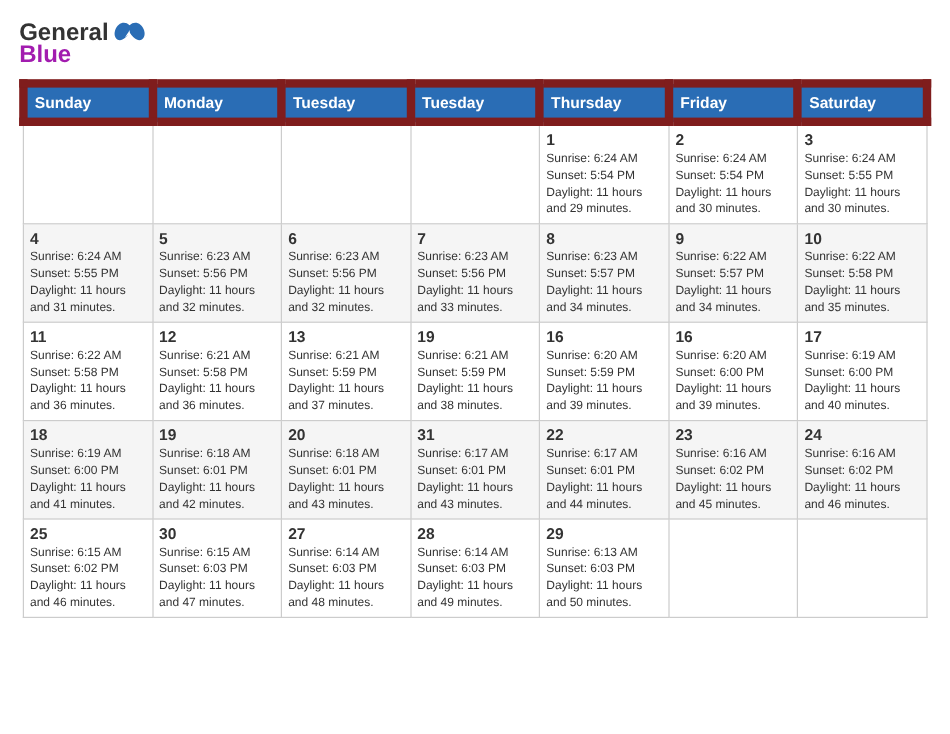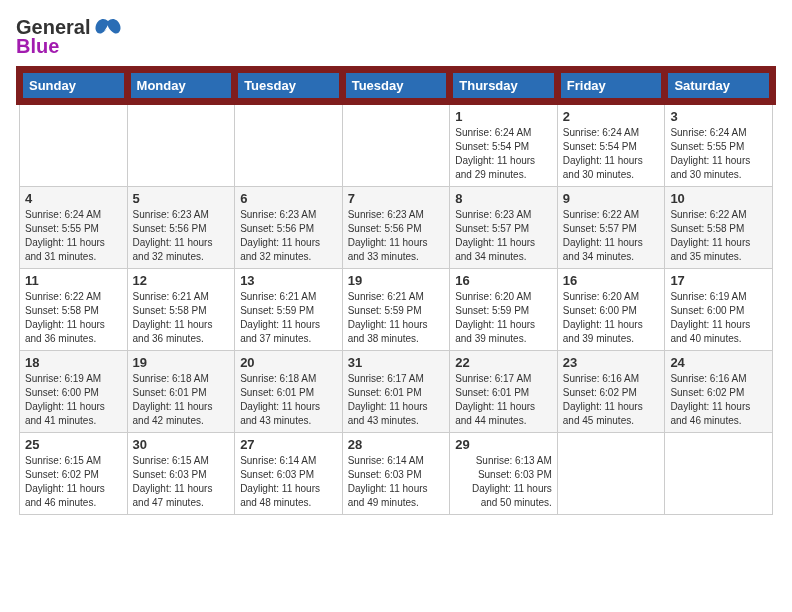--- a/index.html
+++ b/index.html
@@ -317,21 +317,21 @@
         </td>
         <td>
           <span class="day-number">28</span>
           <div class="day-info" style="white-space: pre-line;">Sunrise: 6:14 AM
 Sunset: 6:03 PM
 Daylight: 11 hours
 and 49 minutes.</div>
         </td>
         <td>
           <span class="day-number">29</span>
-          <div class="day-info" style="white-space: pre-line; text-align: right;">Sunrise: 6:13 AM
+          <div class="day-info" style="white-space: pre-line;">Sunrise: 6:13 AM
 Sunset: 6:03 PM
 Daylight: 11 hours
 and 50 minutes.</div>
         </td>
         <td class="empty-cell"></td>
         <td class="empty-cell"></td>
       </tr>
     </tbody>
 </table>
 

